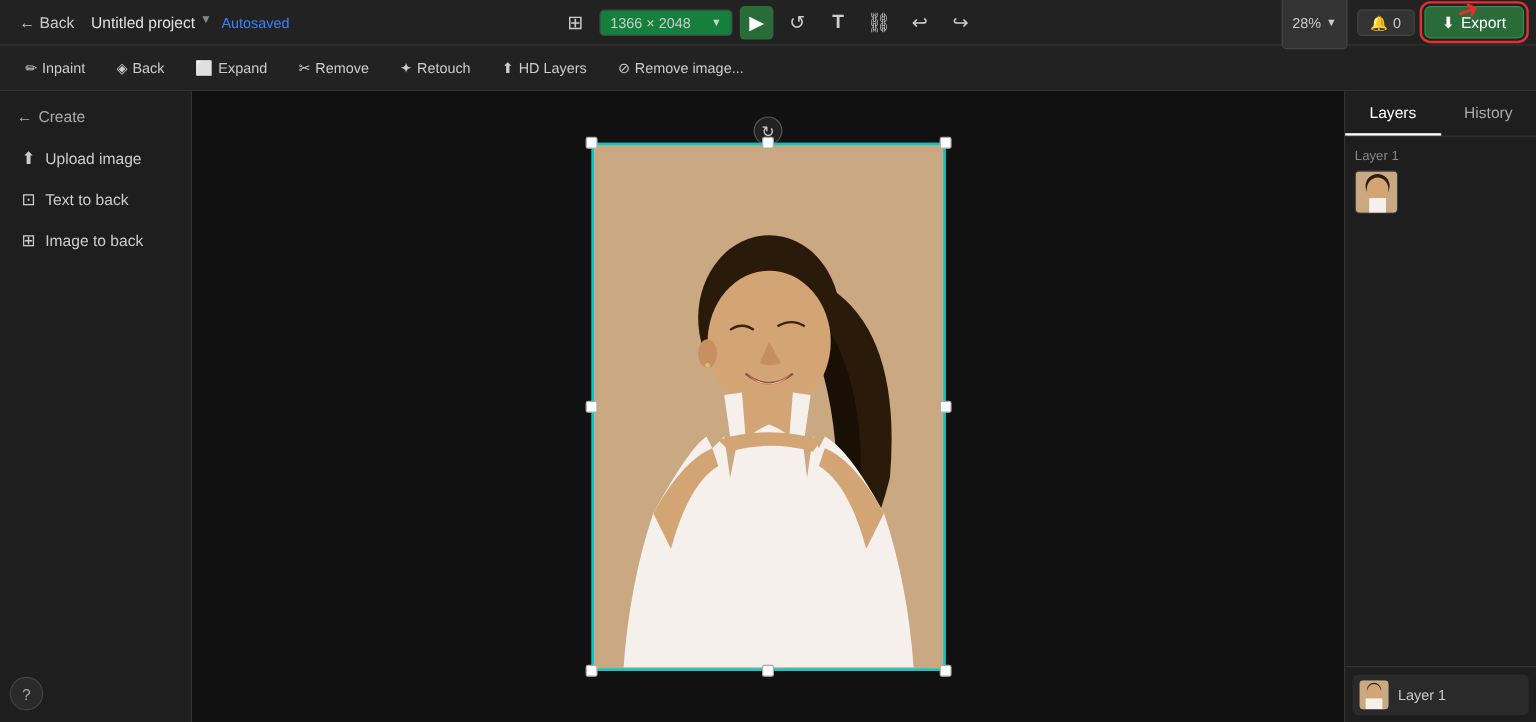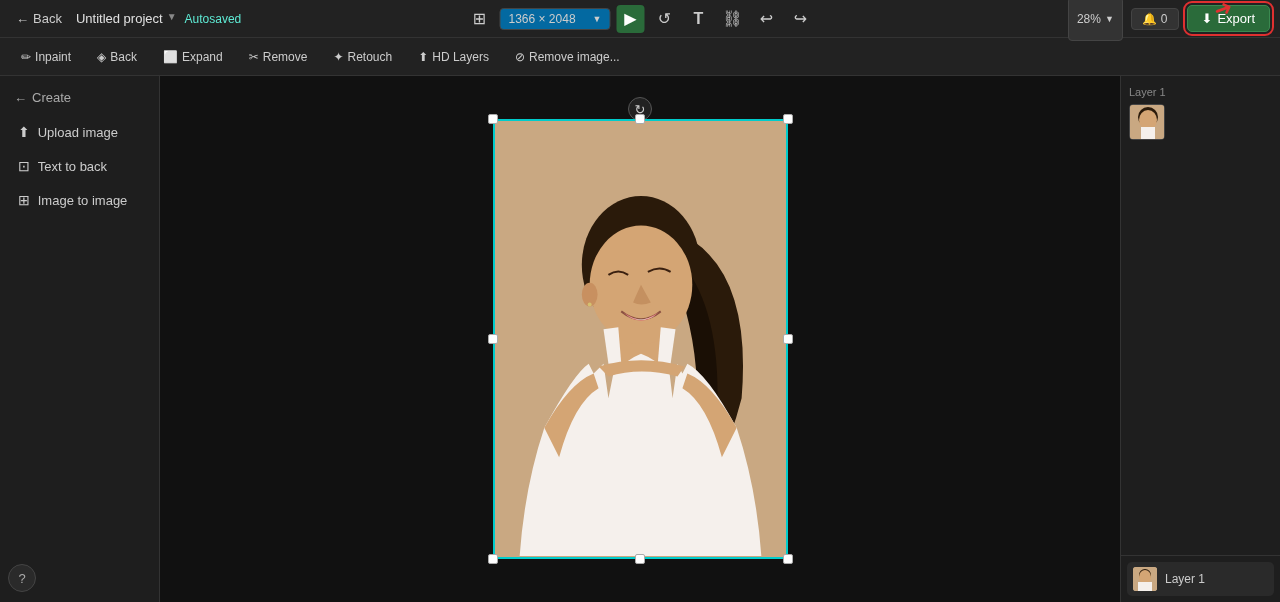--- a/index.html
+++ b/index.html
@@ -44,36 +44,36 @@
     .project-name {
       display: flex;
       align-items: flex-start;
       gap: 4px;
       font-size: 13px;
       color: #e0e0e0;
       cursor: pointer;
     }
     .autosaved {
       font-size: 12px;
-      color: #5eead4;
+      color: #3b82f6;
       text-align: center;
     }
     .topbar-center {
       position: absolute;
       left: 50%;
       transform: translateX(-50%);
       display: flex;
       align-items: center;
       gap: 6px;
     }
     .dimensions-btn {
       display: flex;
       align-items: center;
       gap: 17px;
-      background: #0369a1;
+      background: #15803d;
       border: 1px solid #444;
       border-radius: 4px;
       padding: 3px 8px;
       font-size: 12px;
       color: #ccc;
       cursor: pointer;
     }
     .tool-icon-btn {
       background: none;
       border: none;
@@ -452,21 +452,21 @@
       <span>Upload image</span>
     </button>
 
     <button class="sidebar-btn">
       <span class="icon">⊡</span>
       <span>Text to back</span>
     </button>
 
     <button class="sidebar-btn">
       <span class="icon">⊞</span>
-      <span>Image to image</span>
+      <span>Image to back</span>
     </button>
 
     <div style="margin-top:auto;">
       <div class="help-btn">?</div>
     </div>
   </div>
 
   <div class="canvas-area">
     <div class="canvas-wrapper">
       <div class="refresh-btn">↻</div>
@@ -517,20 +517,24 @@
       <div class="handle bl"></div>
       <div class="handle br"></div>
       <div class="handle ml"></div>
       <div class="handle mr"></div>
       <div class="handle tm"></div>
       <div class="handle bm"></div>
     </div>
   </div>
 
   <div class="right-panel">
+    <div class="right-panel-tabs">
+      <div class="right-tab active">Layers</div>
+      <div class="right-tab">History</div>
+    </div>
 
     <div class="layers-content">
       <div class="layer-section-label">Layer 1</div>
       <div class="layer-thumbnail">
         <svg viewBox="0 0 36 36" width="36" height="36">
           <rect width="36" height="36" fill="#c9a882"></rect>
           <ellipse cx="18" cy="12" rx="10" ry="10" fill="#2a1a0a"></ellipse>
           <ellipse cx="18" cy="15" rx="9" ry="10" fill="#d4a574"></ellipse>
           <rect x="11" y="22" width="14" height="14" fill="#f5f0ec"></rect>
         </svg>

